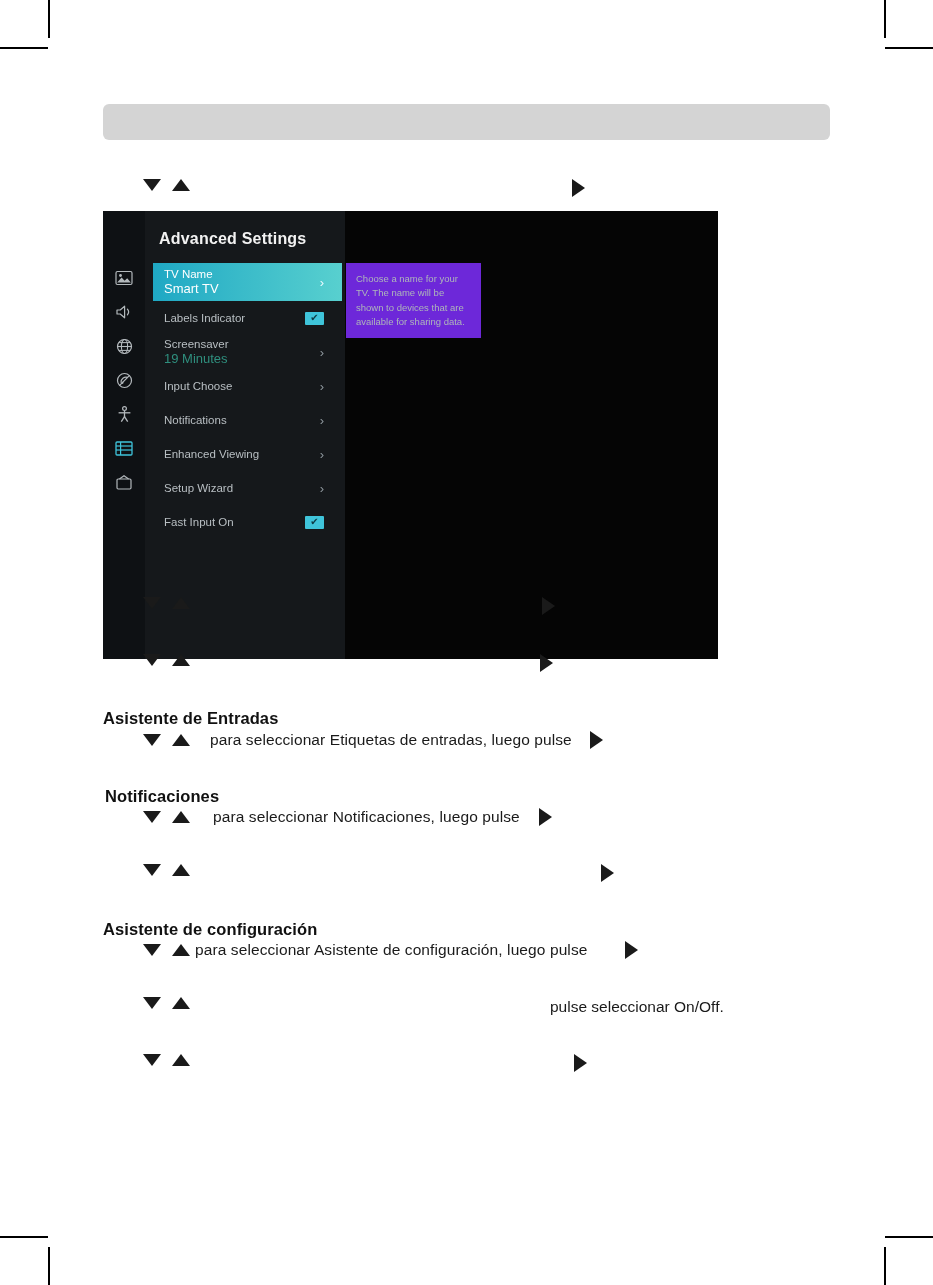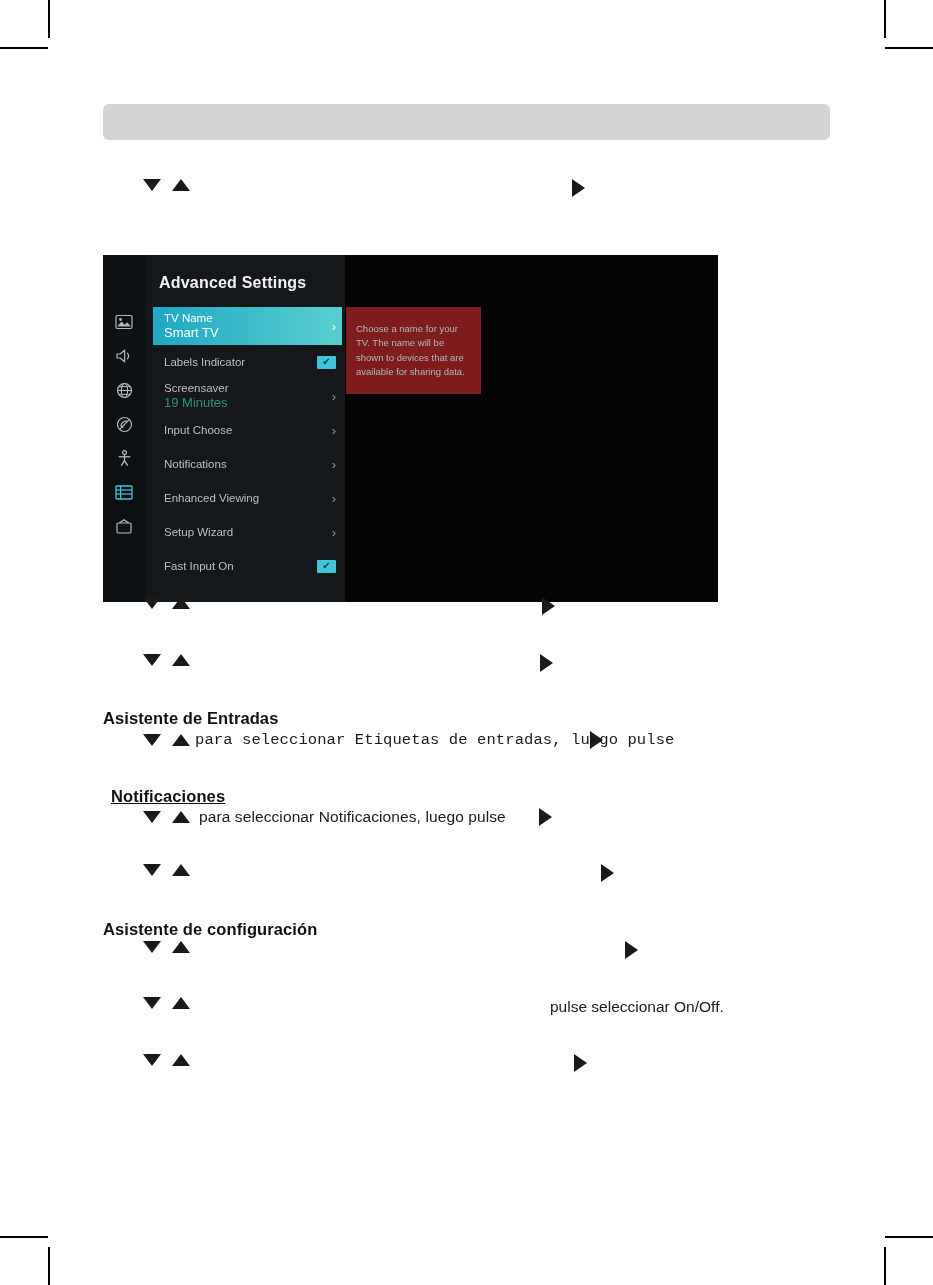--- a/index.html
+++ b/index.html
@@ -37,22 +37,22 @@
   .gap-sm{width:11px;}
   .row-text{font-size:15.5px;color:#1a1a1a;white-space:nowrap;letter-spacing:.1px;}
   .sec-head{
     position:absolute;font-size:16.5px;font-weight:bold;color:#111;
     letter-spacing:.1px;white-space:nowrap;
   }
   .trail-text{position:absolute;font-size:15.5px;color:#1a1a1a;white-space:nowrap;}
 
   
   .tv{
-    position:absolute;left:103px;top:211px;width:615px;height:347px;
-    background:#050505;overflow:hidden;margin-top:44px;
+    position:absolute;left:103px;top:211px;width:615px;height:448px;
+    background:#050505;overflow:hidden;
   }
   .tv-iconbar{
     position:absolute;left:0;top:0;width:42px;height:100%;
     background:#0e1114;
     display:flex;flex-direction:column;align-items:center;
     padding-top:52px;box-sizing:border-box;
   }
   .tv-ico{
     width:26px;height:30px;margin-bottom:4px;
     display:flex;align-items:center;justify-content:center;
@@ -69,21 +69,21 @@
     background:#15181b;
   }
   .tv-title{
     position:absolute;left:56px;top:19px;
     font-size:16px;font-weight:bold;color:#f2f2f2;letter-spacing:.2px;
   }
   .menu{position:absolute;left:50px;top:52px;width:189px;}
   .menu-item{
     position:relative;height:34px;
     display:flex;align-items:center;
-    padding:0 6px 0 11px;box-sizing:border-box;
+    padding:0 18px 0 11px;box-sizing:border-box;
     color:#b9bfc3;font-size:11.5px;
   }
   .menu-item.sel{
     height:38px;
     background:linear-gradient(90deg,#1fa8c4 0%,#58d0cf 100%);
     color:#ffffff;
   }
   .mi-labels{display:flex;flex-direction:column;line-height:1.25;flex:1;min-width:0;}
   .mi-sub{color:#2f8f7e;font-size:13px;}
   .menu-item.sel .mi-sub{color:#ffffff;}
@@ -91,23 +91,23 @@
     color:#8d969c;font-size:13px;flex:none;margin-left:6px;
   }
   .menu-item.sel .chev{color:#eafbff;}
   .check{
     width:19px;height:13px;background:#3fc4da;flex:none;
     display:flex;align-items:center;justify-content:center;
     color:#0d3c46;font-size:10px;line-height:1;border-radius:1px;
   }
   .tooltip{
     position:absolute;left:243px;top:52px;width:135px;
-    background:#7f1d1d;color:#aeb6ba;
+    background:#6d28d9;color:#aeb6ba;
     font-size:9.5px;line-height:1.5;
-    padding:15px 10px;box-sizing:border-box;
+    padding:9px 10px;box-sizing:border-box;
   }
 </style>
 </head>
 <body>
 
 <div class="crop v" style="left:48px;top:0;"></div>
 <div class="crop h" style="left:0;top:47px;"></div>
 <div class="crop v" style="left:884px;top:0;"></div>
 <div class="crop h" style="left:885px;top:47px;"></div>
 <div class="crop v" style="left:48px;top:1247px;"></div>
@@ -274,52 +274,53 @@
 </div>
 <div class="instr-row" style="left:540px;top:654px;">
   <span class="tri tri-right"></span>
 </div>
 
 <div class="sec-head" style="left:103px;top:709px;">Asistente de Entradas</div>
 <div class="instr-row" style="left:143px;top:731px;">
   <span class="tri tri-down"></span>
   <span class="gap-sm"></span>
   <span class="tri tri-up"></span>
-  <span class="row-text" style="margin-left:5px;font-family:Liberation Mono, monospace;">para seleccionar Etiquetas de entradas, luego pulse</span>
+  <span class="row-text" style="margin-left:20px;">para seleccionar Etiquetas de entradas, luego pulse</span>
 </div>
 <div class="instr-row" style="left:590px;top:731px;">
   <span class="tri tri-right"></span>
 </div>
 
-<div class="sec-head" style="left:111px;top:787px;text-decoration:underline;">Notificaciones</div>
+<div class="sec-head" style="left:105px;top:787px;">Notificaciones</div>
 <div class="instr-row" style="left:143px;top:808px;">
   <span class="tri tri-down"></span>
   <span class="gap-sm"></span>
   <span class="tri tri-up"></span>
-  <span class="row-text" style="margin-left:9px;">para seleccionar Notificaciones, luego pulse</span>
+  <span class="row-text" style="margin-left:23px;">para seleccionar Notificaciones, luego pulse</span>
 </div>
 <div class="instr-row" style="left:539px;top:808px;">
   <span class="tri tri-right"></span>
 </div>
 
 <div class="instr-row" style="left:143px;top:864px;">
   <span class="tri tri-down"></span>
   <span class="gap-sm"></span>
   <span class="tri tri-up"></span>
   <span class="row-text" style="margin-left:10px;"></span>
 </div>
 <div class="instr-row" style="left:601px;top:864px;">
   <span class="tri tri-right"></span>
 </div>
 
 <div class="sec-head" style="left:103px;top:920px;">Asistente de configuración</div>
 <div class="instr-row" style="left:143px;top:941px;">
   <span class="tri tri-down"></span>
   <span class="gap-sm"></span>
   <span class="tri tri-up"></span>
+  <span class="row-text" style="margin-left:5px;">para seleccionar Asistente de configuración, luego pulse</span>
 </div>
 <div class="instr-row" style="left:625px;top:941px;">
   <span class="tri tri-right"></span>
 </div>
 
 <div class="instr-row" style="left:143px;top:997px;">
   <span class="tri tri-down"></span>
   <span class="gap-sm"></span>
   <span class="tri tri-up"></span>
   <span class="row-text" style="margin-left:10px;"></span>

